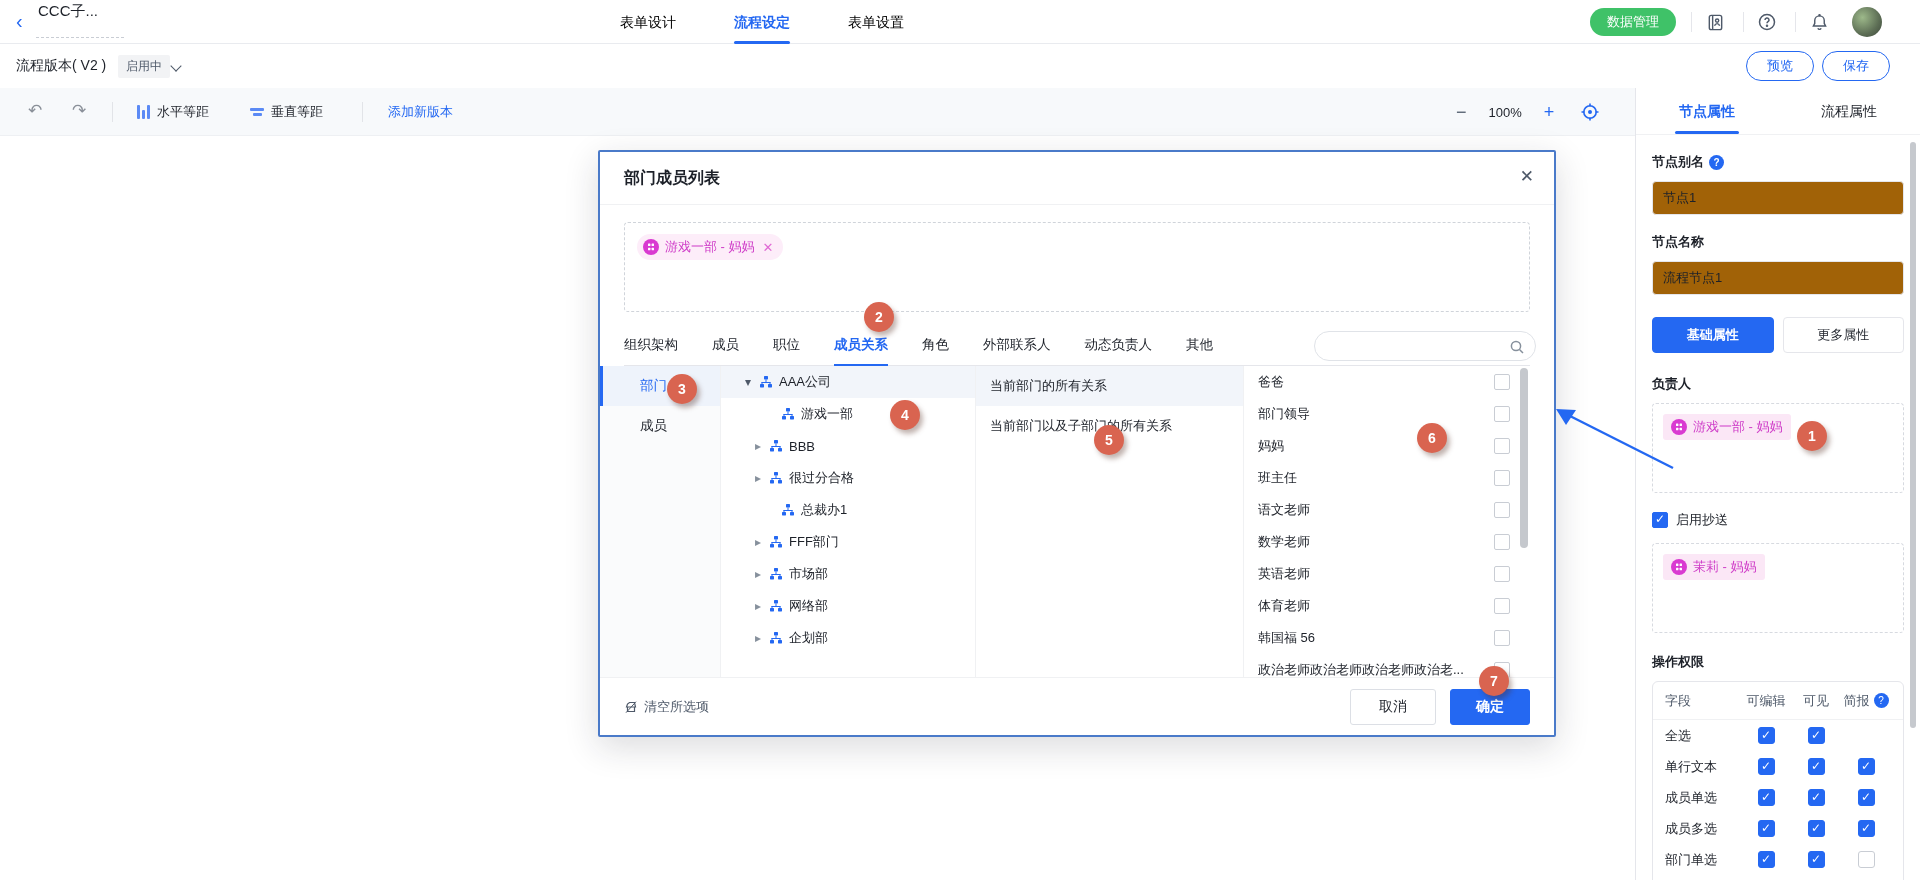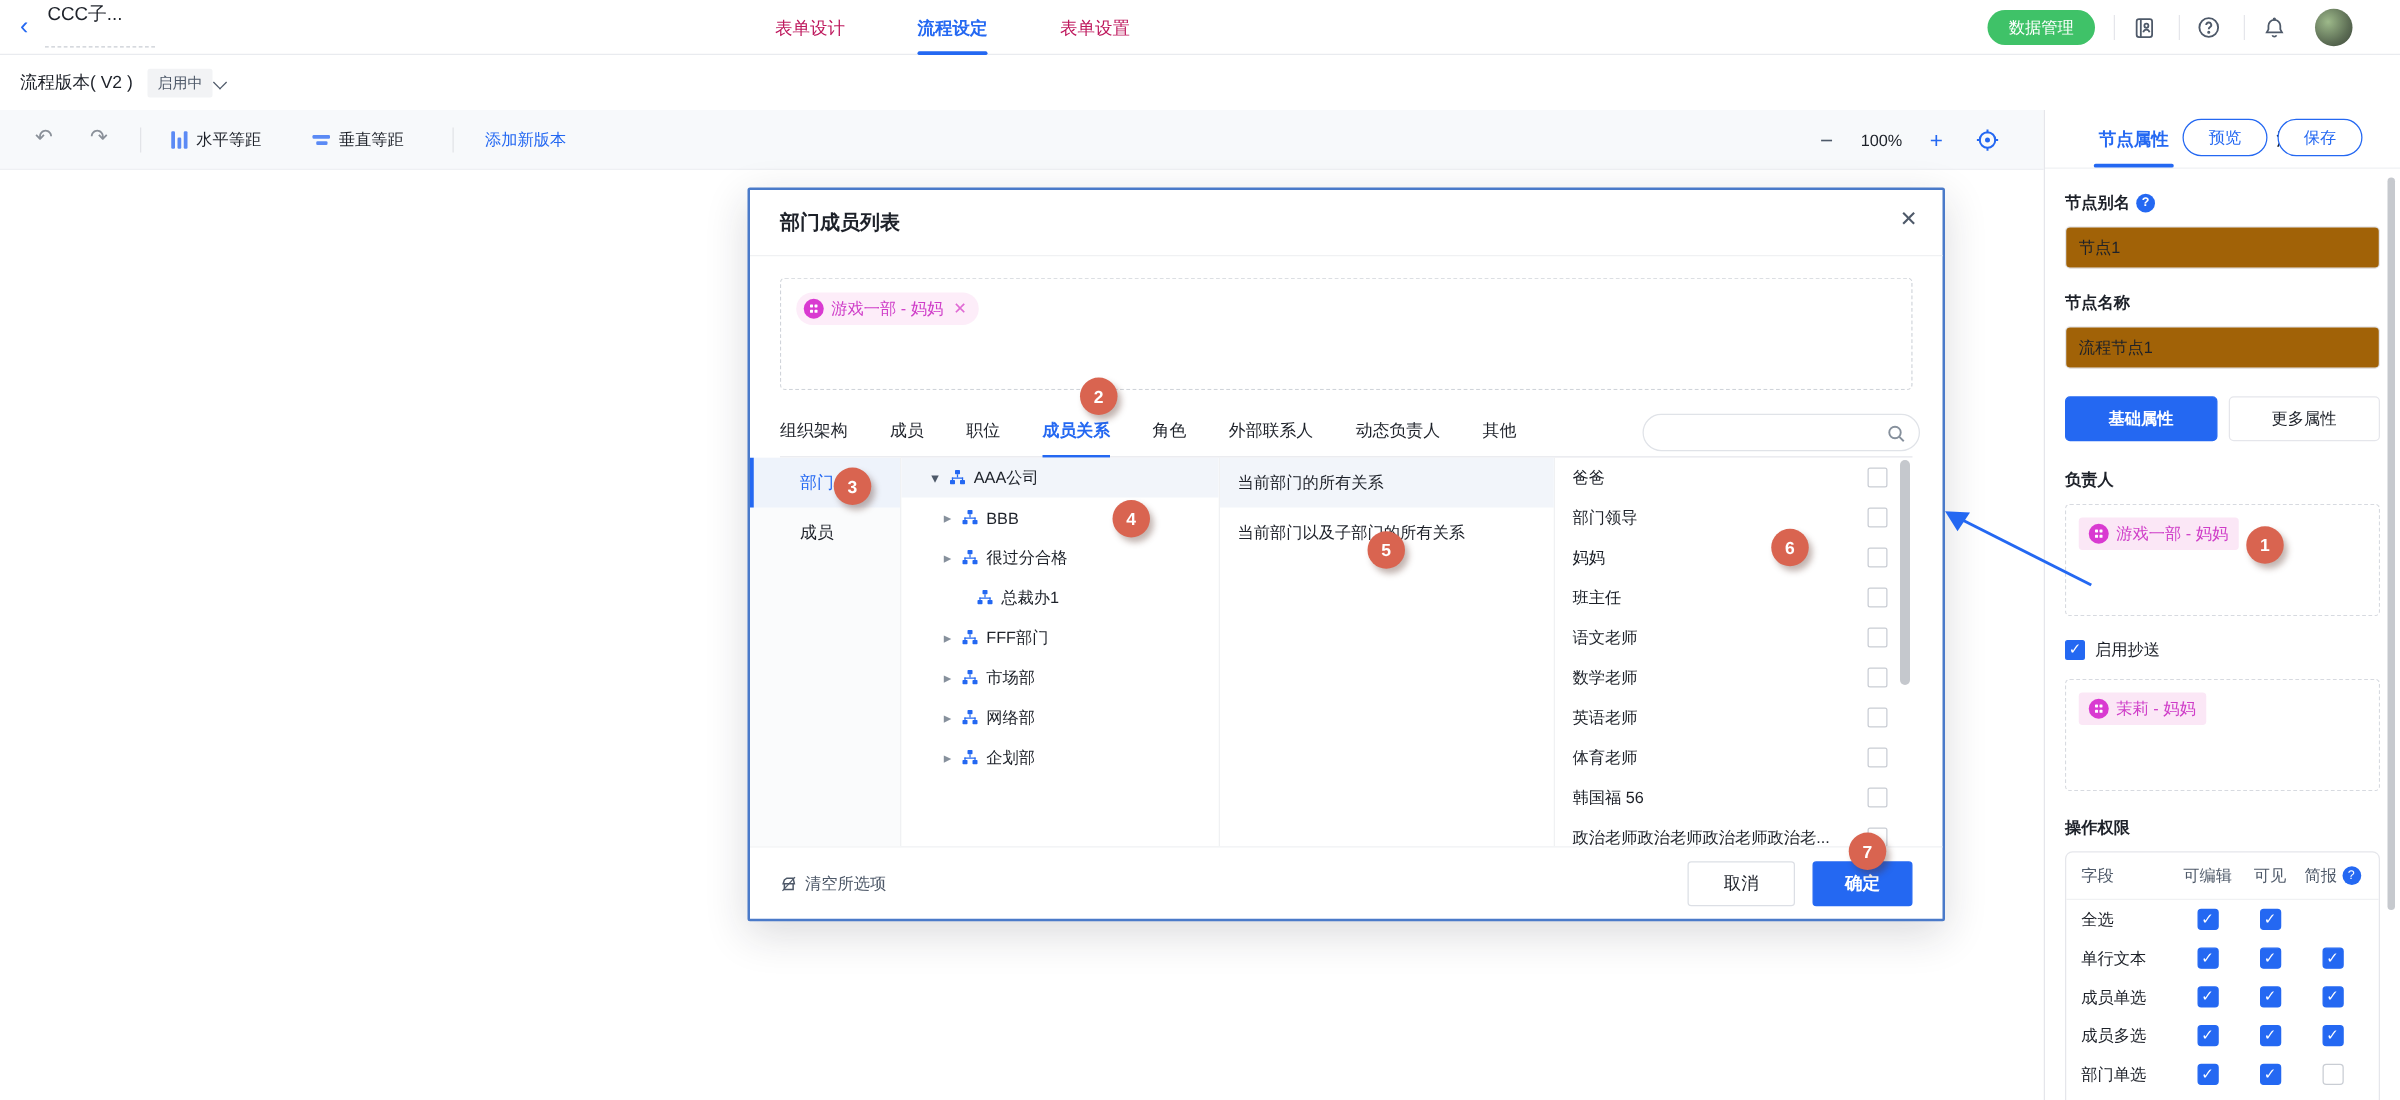--- a/index.html
+++ b/index.html
@@ -6,34 +6,34 @@
   html,body { width:1920px; height:880px; overflow:hidden; background:#fff;
     font-family:"Liberation Sans","DejaVu Sans",sans-serif; color:#1d2129; font-size:13px; }
   #stage { position:relative; width:1920px; height:880px; background:#fff; }
 
   
   #topbar { position:absolute; left:0; top:0; width:1920px; height:44px; background:#fff; border-bottom:1px solid #e9ebef; z-index:30; }
   .back-ic { position:absolute; left:16px; top:9px; color:#2468f2; font-size:20px; line-height:24px; cursor:pointer; }
   .doc-title { position:absolute; left:38px; top:2px; font-size:15px; color:#1d2129; }
   .doc-title-underline { position:absolute; left:36px; top:37px; width:88px; border-bottom:1px dashed #c9cdd4; }
   #main-tabs { position:absolute; left:620px; top:0; height:44px; display:flex; gap:58px; align-items:center; }
-  .main-tab { font-size:14px; color:#be185d; height:44px; line-height:44px; position:relative; cursor:pointer; }
+  .main-tab { font-size:14px; color:#000000; height:44px; line-height:44px; position:relative; cursor:pointer; }
   .main-tab.active { color:#2468f2; font-weight:bold; }
   .main-tab.active::after { content:""; position:absolute; left:50%; transform:translateX(-50%); bottom:0; width:56px; height:3px; background:#2468f2; border-radius:2px; }
   .pill-green { position:absolute; left:1590px; top:8px; width:86px; height:28px; background:#3fc268; color:#fff; border:none; border-radius:14px; font-size:13px; cursor:pointer; font-family:inherit; }
   .tb-divider { position:absolute; top:12px; width:1px; height:20px; background:#e5e6eb; }
   .tb-ic { position:absolute; top:10px; width:24px; height:24px; color:#4e5969; display:flex; align-items:center; justify-content:center; cursor:pointer; }
   .avatar { position:absolute; left:1852px; top:7px; width:30px; height:30px; border-radius:50%; background:radial-gradient(circle at 35% 35%, #9db98a, #5d6e55 60%, #3c463a); cursor:pointer; }
 
   
   #versionbar { position:absolute; left:0; top:44px; width:1920px; height:44px; background:#fff; z-index:20; }
   .ver-label { position:absolute; left:16px; top:13px; font-size:14px; color:#1d2129; }
   .ver-badge { position:absolute; left:118px; top:11px; background:#f2f3f5; color:#4e5969; font-size:12px; padding:3px 8px; border-radius:2px; }
   .ver-caret { position:absolute; left:172px; top:18px; width:8px; height:8px; border-right:1.5px solid #4e5969; border-bottom:1.5px solid #4e5969; transform:rotate(45deg); cursor:pointer; }
-  .btn-outline-round { position:absolute; top:7px; height:30px; padding:0 20px; background:#fff; border:1px solid #2468f2; color:#2468f2; border-radius:15px; font-size:13px; cursor:pointer; font-family:inherit;margin-top:44px; }
+  .btn-outline-round { position:absolute; top:7px; height:30px; padding:0 20px; background:#fff; border:1px solid #2468f2; color:#2468f2; border-radius:15px; font-size:13px; cursor:pointer; font-family:inherit; }
 
   
   #toolbar { position:absolute; left:0; top:88px; width:1635px; height:48px; background:#f7f9fb; border-bottom:1px solid #eef0f3; z-index:5; }
   .undo-redo { position:absolute; top:12px; font-size:17px; color:#8a9099; cursor:pointer; }
   .tool-div { position:absolute; top:14px; width:1px; height:20px; background:#e2e4e8; }
   .tool-item { position:absolute; top:0; height:48px; display:flex; align-items:center; gap:7px; color:#1d2129; font-size:13px; cursor:pointer; }
   .dist-ic { display:inline-flex; gap:2px; align-items:flex-end; }
   .dist-ic i { display:block; background:#5b8af5; border-radius:1px; }
   .link-blue { color:#2468f2; }
   .zoom-ctrl { position:absolute; top:0; height:48px; display:flex; align-items:center; color:#4e5969; }
@@ -391,20 +391,35 @@
                 <rect x="1" y="9" width="4" height="3.4" rx="0.6"></rect>
                 <rect x="9" y="9" width="4" height="3.4" rx="0.6"></rect>
                 <path d="M6.5 4.4h1V7h-1z"></path>
                 <path d="M2.5 7h9v1h-9z" fill="#2468f2"></path>
                 <path d="M2.5 7h1v2h-1zM10.5 7h1v2h-1z"></path>
               </svg>
             </span>
           <span class="tree-label">AAA公司</span>
         </div>
         <div class="tree-row">
+          <span class="pad1"></span>
+            <span class="arr"></span>
+          <span class="org-ic">
+              <svg width="14" height="14" viewBox="0 0 14 14" fill="#2468f2">
+                <rect x="5" y="1" width="4" height="3.4" rx="0.6"></rect>
+                <rect x="1" y="9" width="4" height="3.4" rx="0.6"></rect>
+                <rect x="9" y="9" width="4" height="3.4" rx="0.6"></rect>
+                <path d="M6.5 4.4h1V7h-1z"></path>
+                <path d="M2.5 7h9v1h-9z"></path>
+                <path d="M2.5 7h1v2h-1zM10.5 7h1v2h-1z"></path>
+              </svg>
+            </span>
+          <span class="tree-label">游戏一部</span>
+        </div>
+        <div class="tree-row">
           <span class="pad0" style="width:34px"></span>
             <span class="arr right"></span>
           <span class="org-ic">
               <svg width="14" height="14" viewBox="0 0 14 14" fill="#2468f2">
                 <rect x="5" y="1" width="4" height="3.4" rx="0.6"></rect>
                 <rect x="1" y="9" width="4" height="3.4" rx="0.6"></rect>
                 <rect x="9" y="9" width="4" height="3.4" rx="0.6"></rect>
                 <path d="M6.5 4.4h1V7h-1z"></path>
                 <path d="M2.5 7h9v1h-9z"></path>
                 <path d="M2.5 7h1v2h-1zM10.5 7h1v2h-1z"></path>

